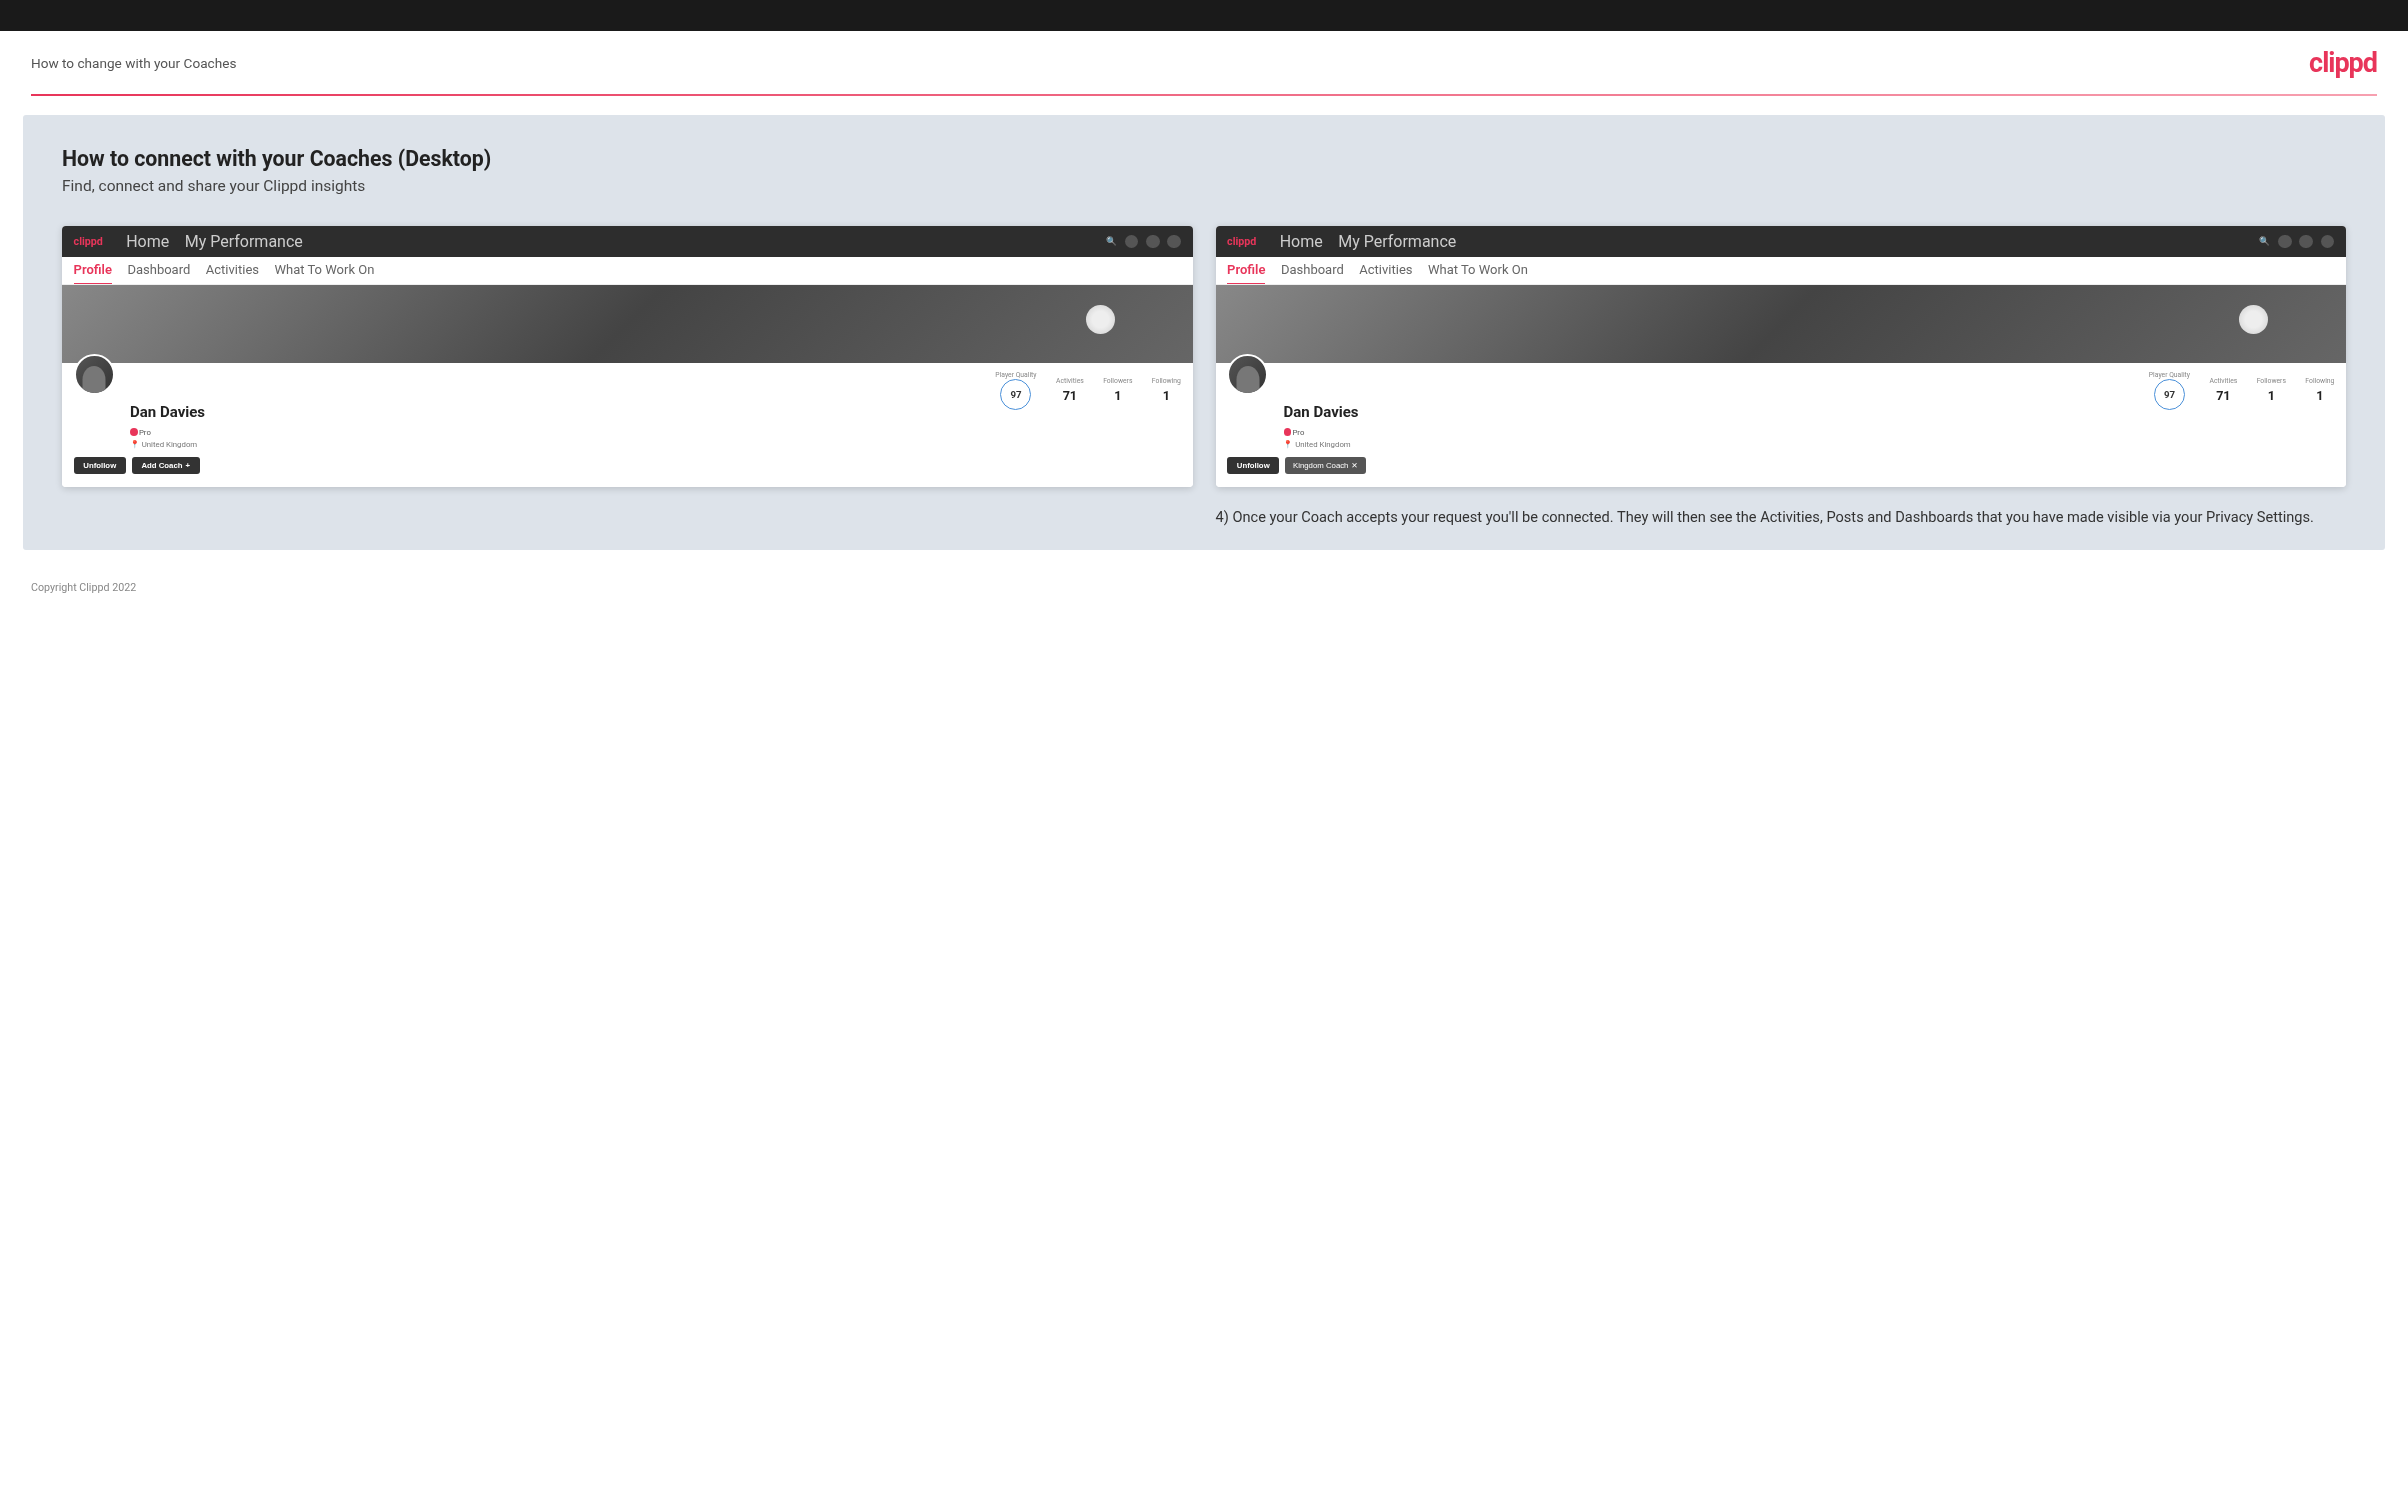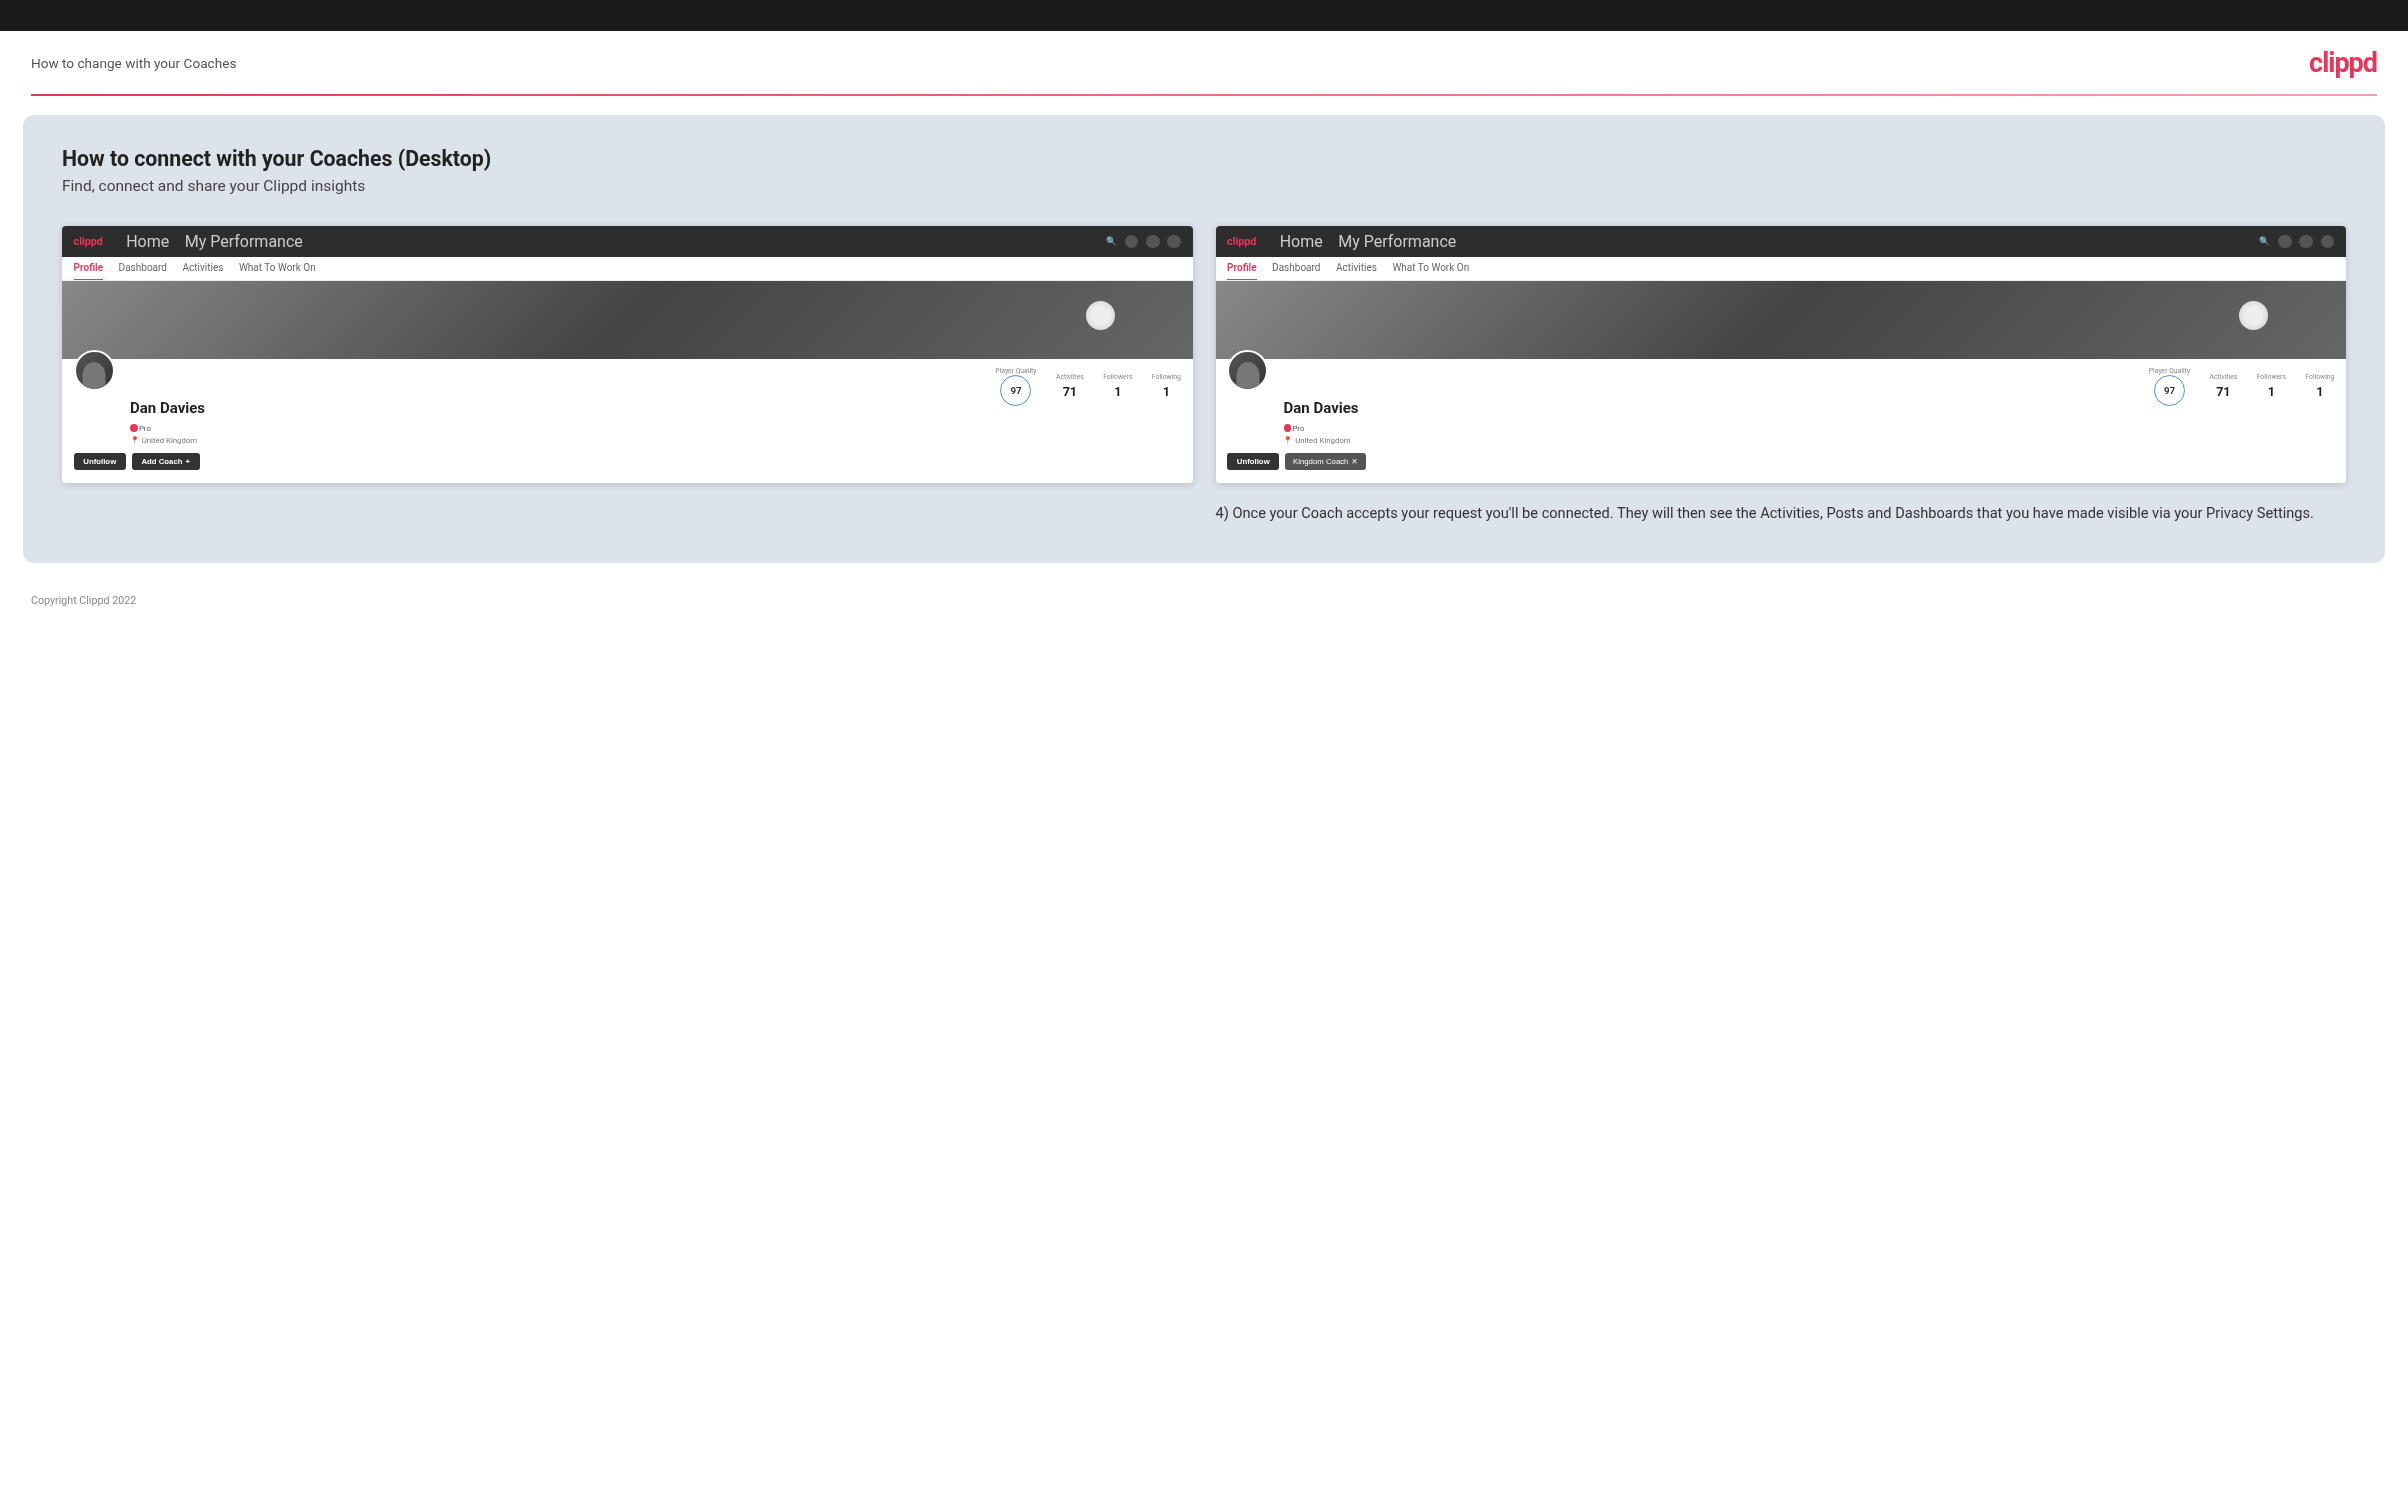--- a/index.html
+++ b/index.html
@@ -35,22 +35,22 @@
     
     .header-divider {
       height: 1.9px;
       background: linear-gradient(to right, #e8355a, #f7a0b0);
       margin: 0 31px;
     }
     
     .main-content {
       background: #dde3ea;
       margin: 19.4px 23px;
-      border-radius: 11px;
-      padding: 31px 39px 39px;
+      border-radius: 3px;
+      padding: 31px 39px 22px;
     }
     .page-heading {
       font-size: 21.3px;
       font-weight: 700;
       color: #222;
       margin-bottom: 5.8px;
     }
     .page-subheading {
       font-size: 15.5px;
       color: #444;
@@ -105,21 +105,21 @@
     }
     
     .mock-tabs {
       display: flex;
       padding: 0 11.6px;
       border-bottom: 1px solid #eee;
       background: #fff;
       gap: 15.5px;
     }
     .mock-tab {
-      font-size: 10px;
+      font-size: 13px;
       color: #666;
       padding: 5.8px 0;
       cursor: pointer;
     }
     .mock-tab.active {
       color: #e8355a;
       border-bottom: 1.9px solid #e8355a;
       font-weight: 600;
     }
     

